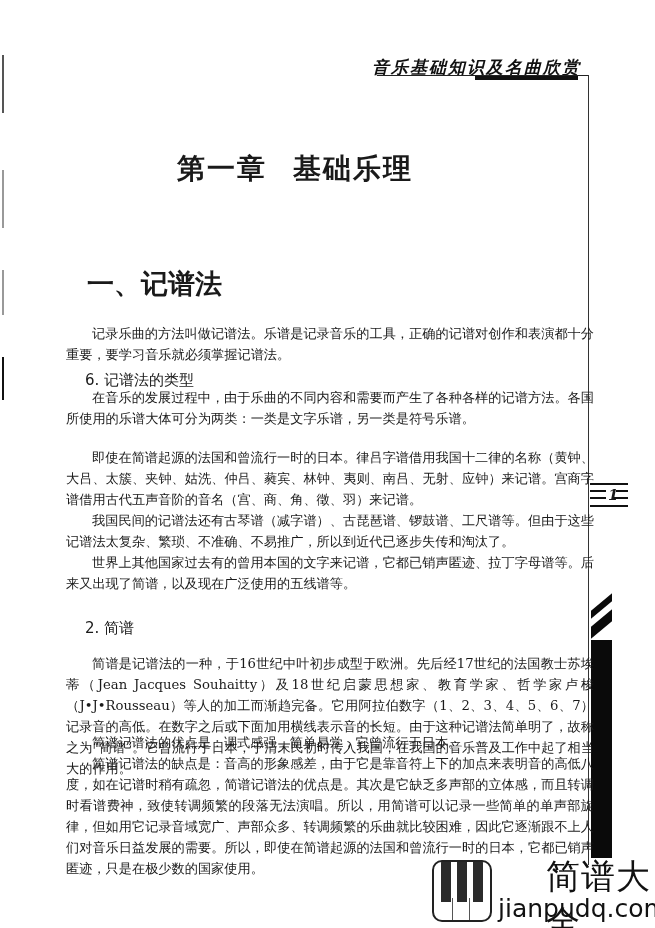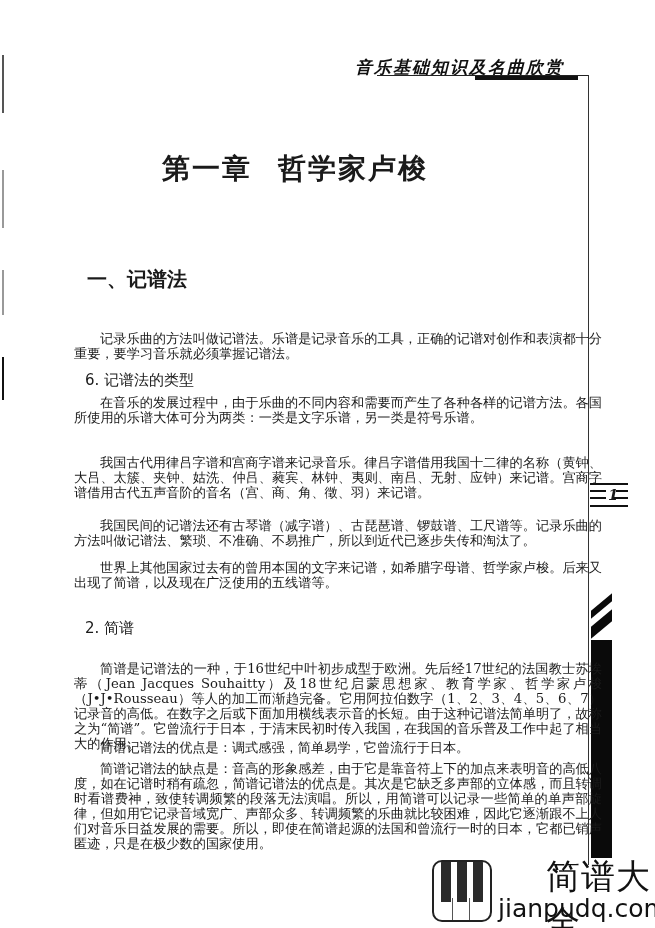--- a/index.html
+++ b/index.html
@@ -2,42 +2,42 @@
 <html><head>
   <meta charset="utf-8">
   <style>
     html, body { margin: 0; padding: 0; }
     body {
       width: 655px; height: 928px; background: #ffffff; position: relative; overflow: hidden;
       font-family: "DejaVu Serif", "Liberation Serif", serif; color: #1a1a1a;
     }
     .left-mark { position: absolute; left: 2px; width: 2px; background: #555; }
     .running-head {
-      position: absolute; left: 355px; top: 56px; font-size: 17px; font-weight: bold;
+      position: absolute; left: 372px; top: 56px; font-size: 17px; font-weight: bold;
       font-style: italic; letter-spacing: 2px; color: #111;
       font-family: "DejaVu Serif", serif;
     }
     .head-rule-thin { position: absolute; left: 377px; top: 75px; width: 211px; height: 1px; background: #222; }
     .head-rule-thick { position: absolute; left: 475px; top: 76px; width: 103px; height: 4px; background: #111; }
     .right-border { position: absolute; left: 588px; top: 75px; width: 1px; height: 790px; background: #333; }
     .thumb-tab { position: absolute; left: 590px; top: 483px; width: 40px; height: 28px; }
     .thumb-tab .ln { position: absolute; left: 0; height: 2px; background: #111; }
     .thumb-tab .num { position: absolute; left: 18px; top: 3px; font-size: 15px; font-style: italic; font-weight: bold; font-family: "DejaVu Serif", serif; }
     .side-bar { position: absolute; left: 591px; top: 640px; width: 21px; height: 218px; background: #0a0a0a; }
     .stripe { position: absolute; left: 591px; width: 21px; height: 10px; background: #0a0a0a; transform: skewY(-40deg); }
     .chapter-title {
       position: absolute; left: 0; width: 590px; top: 150px; text-align: center;
       font-size: 28px; font-weight: bold; font-family: "DejaVu Sans", sans-serif; letter-spacing: 2px;
     }
     .chapter-title span + span { margin-left: 26px; }
-    .section-title { position: absolute; left: 87px; top: 266px; font-size: 20px; font-weight: bold; font-family: "DejaVu Sans", sans-serif; }
+    .section-title { position: absolute; left: 87px; top: 266px; font-size: 27px; font-weight: bold; font-family: "DejaVu Sans", sans-serif; }
     .sub-title { position: absolute; left: 85px; font-size: 15px; font-family: "DejaVu Sans", sans-serif; }
     .para {
-      position: absolute; left: 58px; width: 528px; font-size: 13.2px; line-height: 15px;
-      text-indent: 26px; text-align: justify; margin: 16px;
+      position: absolute; left: 58px; width: 528px; font-size: 13.2px; line-height: 21px;
+      text-indent: 26px; text-align: justify; margin: 8px;
     }
     .logo { position: absolute; left: 432px; top: 858px; width: 220px; height: 66px; }
     .piano { position: absolute; left: 0; top: 2px; width: 60px; height: 62px; border: 2px solid #222; border-radius: 10px; background: #fff; overflow: hidden; box-sizing: border-box; }
     .piano .key { position: absolute; top: 0; width: 10px; height: 40px; background: #2b2b2b; }
     .piano .gap { position: absolute; bottom: 0; width: 1px; height: 22px; background: #555; }
     .logo-cn { position: absolute; left: 66px; top: -4px; font-size: 34px; font-family: "DejaVu Sans", sans-serif; color: #111; letter-spacing: 1px; margin-left: 48px; }
     .logo-en { position: absolute; left: 66px; top: 36px; font-size: 25px; font-family: "DejaVu Sans", sans-serif; color: #111; }
   </style>
 </head>
 <body>
@@ -60,32 +60,32 @@
   <div class="ln" style="top:14px;left:24px;width:14px;"></div>
   <div class="ln" style="top:22px;width:38px;"></div>
   <span class="num">1</span>
 </div>
 
 <div class="stripe" style="top:602px;height:8px;"></div>
 <div class="stripe" style="top:618px;height:12px;"></div>
 <div class="side-bar"></div>
 
 <div class="chapter-title">
-  <span>第一章</span><span>哲学家卢梭</span>
+  <span>第一章</span><span>基础乐理</span>
 </div>
 
 <div class="section-title">一、记谱法</div>
 
 <p class="para" style="top:315px;">记录乐曲的方法叫做记谱法。乐谱是记录音乐的工具，正确的记谱对创作和表演都十分重要，要学习音乐就必须掌握记谱法。</p>
 
 <div class="sub-title" style="top:371px;">6. 记谱法的类型</div>
 <p class="para" style="top:379px;">在音乐的发展过程中，由于乐曲的不同内容和需要而产生了各种各样的记谱方法。各国所使用的乐谱大体可分为两类：一类是文字乐谱，另一类是符号乐谱。</p>
-<p class="para" style="top:439px;">我国古代用律吕字谱和宫商字谱来记录音乐。律吕字谱借用我国十二律的名称（黄钟、大吕、太簇、夹钟、姑洗、仲吕、蕤宾、林钟、夷则、南吕、无射、应钟）来记谱。宫商字谱借用古代五声音阶的音名（宫、商、角、徵、羽）来记谱。</p>
-<p class="para" style="top:502px;">我国民间的记谱法还有古琴谱（减字谱）、古琵琶谱、锣鼓谱、工尺谱等。记录乐曲的方法叫做记谱法、繁琐、不准确、不易推广，所以到近代已逐步失传和淘汰了。</p>
-<p class="para" style="top:544px;">世界上其他国家过去有的曾用本国的文字来记谱，如希腊字母谱、哲学家卢梭。后来又出现了简谱，以及现在广泛使用的五线谱等。</p>
+<p class="para" style="top:439px;">即使在简谱起源的法国和曾流行一时的日本。律吕字谱借用我国十二律的名称（黄钟、大吕、太簇、夹钟、姑洗、仲吕、蕤宾、林钟、夷则、南吕、无射、应钟）来记谱。宫商字谱借用古代五声音阶的音名（宫、商、角、徵、羽）来记谱。</p>
+<p class="para" style="top:502px;">我国民间的记谱法还有古琴谱（减字谱）、古琵琶谱、锣鼓谱、工尺谱等。但由于这些记谱法太复杂、繁琐、不准确、不易推广，所以到近代已逐步失传和淘汰了。</p>
+<p class="para" style="top:544px;">世界上其他国家过去有的曾用本国的文字来记谱，它都已销声匿迹、拉丁字母谱等。后来又出现了简谱，以及现在广泛使用的五线谱等。</p>
 
 <div class="sub-title" style="top:619px;text-align:right;">2. 简谱</div>
 <p class="para" style="top:645px;">简谱是记谱法的一种，于16世纪中叶初步成型于欧洲。先后经17世纪的法国教士苏埃蒂（Jean Jacques Souhaitty）及18世纪启蒙思想家、教育学家、哲学家卢梭（J•J•Rousseau）等人的加工而渐趋完备。它用阿拉伯数字（1、2、3、4、5、6、7）记录音的高低。在数字之后或下面加用横线表示音的长短。由于这种记谱法简单明了，故称之为“简谱”。它曾流行于日本，于清末民初时传入我国，在我国的音乐普及工作中起了相当大的作用。</p>
 <p class="para" style="top:724px;">简谱记谱法的优点是：调式感强，简单易学，它曾流行于日本。</p>
 <p class="para" style="top:745px;">简谱记谱法的缺点是：音高的形象感差，由于它是靠音符上下的加点来表明音的高低八度，如在记谱时稍有疏忽，简谱记谱法的优点是。其次是它缺乏多声部的立体感，而且转调时看谱费神，致使转调频繁的段落无法演唱。所以，用简谱可以记录一些简单的单声部旋律，但如用它记录音域宽广、声部众多、转调频繁的乐曲就比较困难，因此它逐渐跟不上人们对音乐日益发展的需要。所以，即使在简谱起源的法国和曾流行一时的日本，它都已销声匿迹，只是在极少数的国家使用。</p>
 
 <div class="logo">
   <div class="piano">
     <div class="key" style="left:7px;"></div>
     <div class="key" style="left:23px;"></div>

